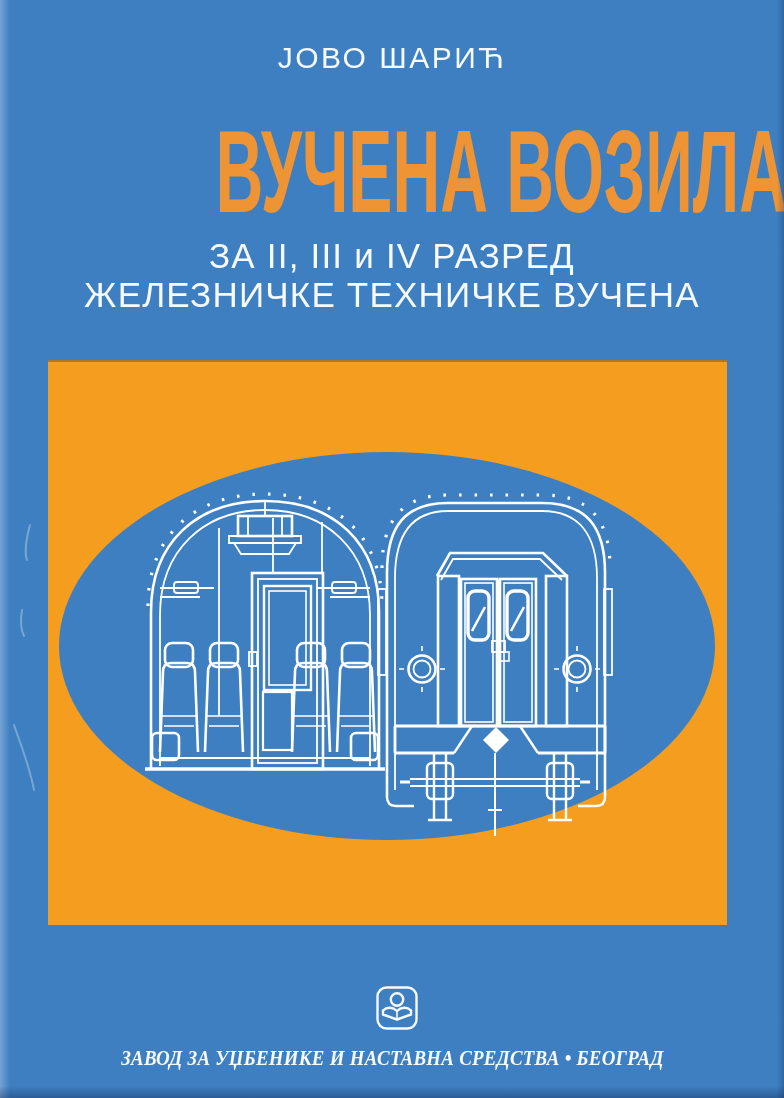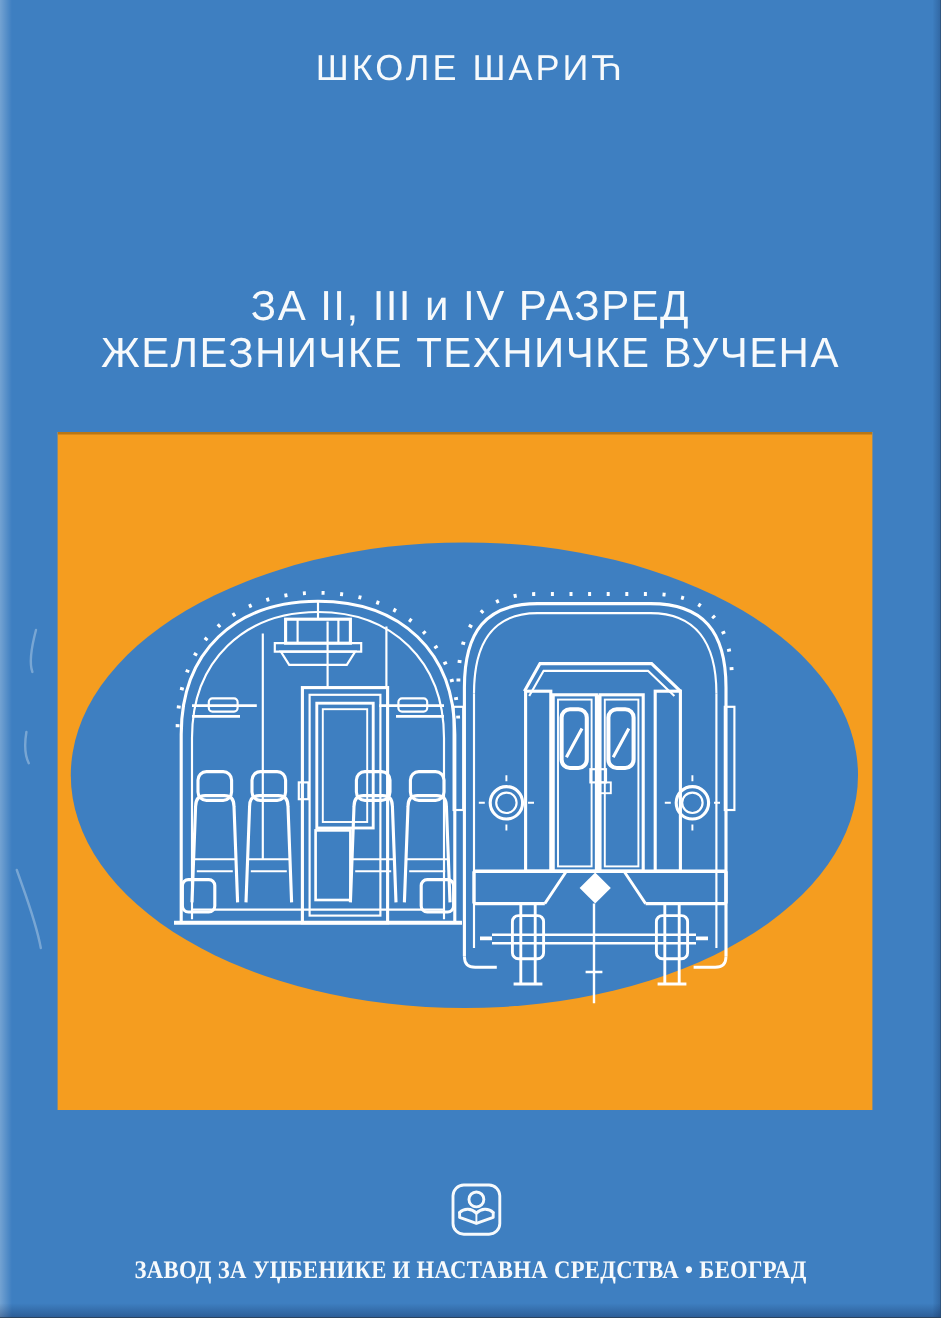--- a/index.html
+++ b/index.html
@@ -58,20 +58,21 @@
     width:48px;height:48px;
   }
   .publisher{
     position:absolute;top:1046px;left:0;width:784px;
     text-align:center;
     font-family:"Liberation Serif",serif;
     font-weight:bold;
     font-size:21px;line-height:1.2;
     color:var(--text-white);
     white-space:nowrap;
+    font-style:italic;
   }
   .publisher .fit{
     display:inline-block;
     transform:scaleX(0.90);
     transform-origin:center;
     letter-spacing:0.3px;
   }
   
   .edge-left{
     position:absolute;left:0;top:0;width:10px;height:1098px;
@@ -88,22 +89,25 @@
     background:linear-gradient(270deg,rgba(10,30,70,.25),rgba(10,30,70,0));
     pointer-events:none;
   }
   .scuffs{position:absolute;left:0;top:0;pointer-events:none;}
 </style>
 </head>
 <body>
 
 <div class="cover">
 
-  <div class="author">ШКОЛЕ ШАРИЋ</div>
-
+  <div class="author">ЈОВО ШАРИЋ</div>
+
+  <div class="title">
+    <span class="fit">ВУЧЕНА ВОЗИЛА</span>
+  </div>
 
   <div class="subtitle">
     <div>ЗА II, III и IV РАЗРЕД</div>
     <div>ЖЕЛЕЗНИЧКЕ ТЕХНИЧКЕ ВУЧЕНА</div>
   </div>
 
   <div class="art-panel">
     <svg width="679" height="565" viewBox="0 0 679 565">
       <ellipse cx="339" cy="286" rx="328" ry="194" fill="var(--background-blue)"></ellipse>
 

